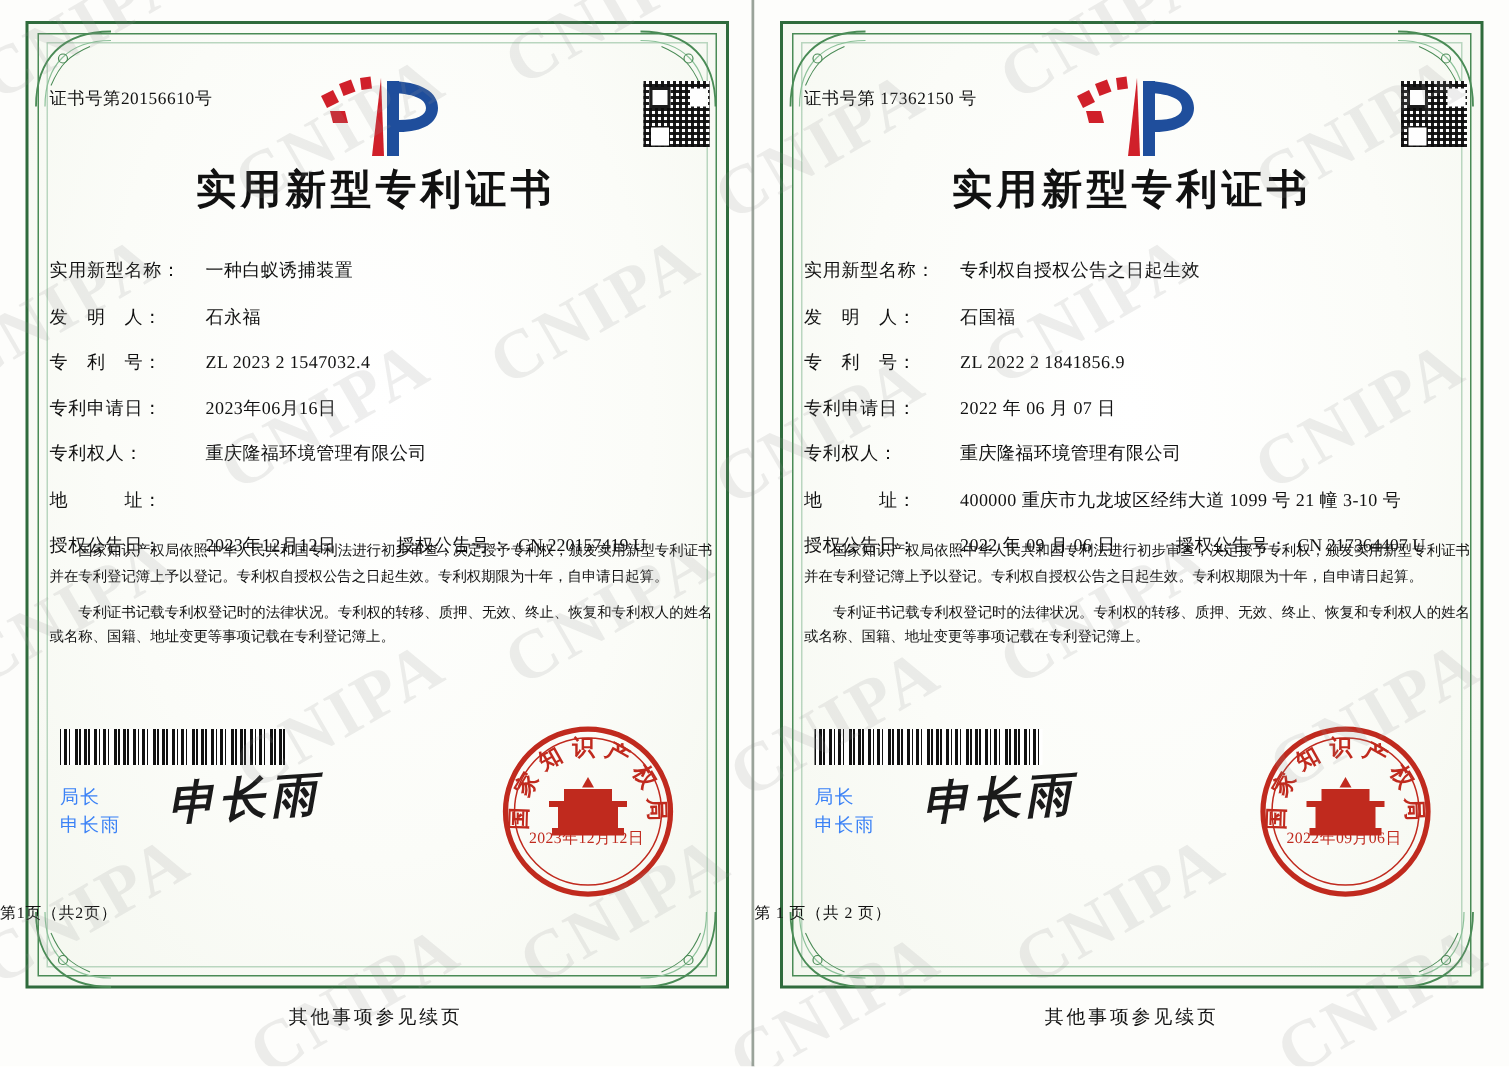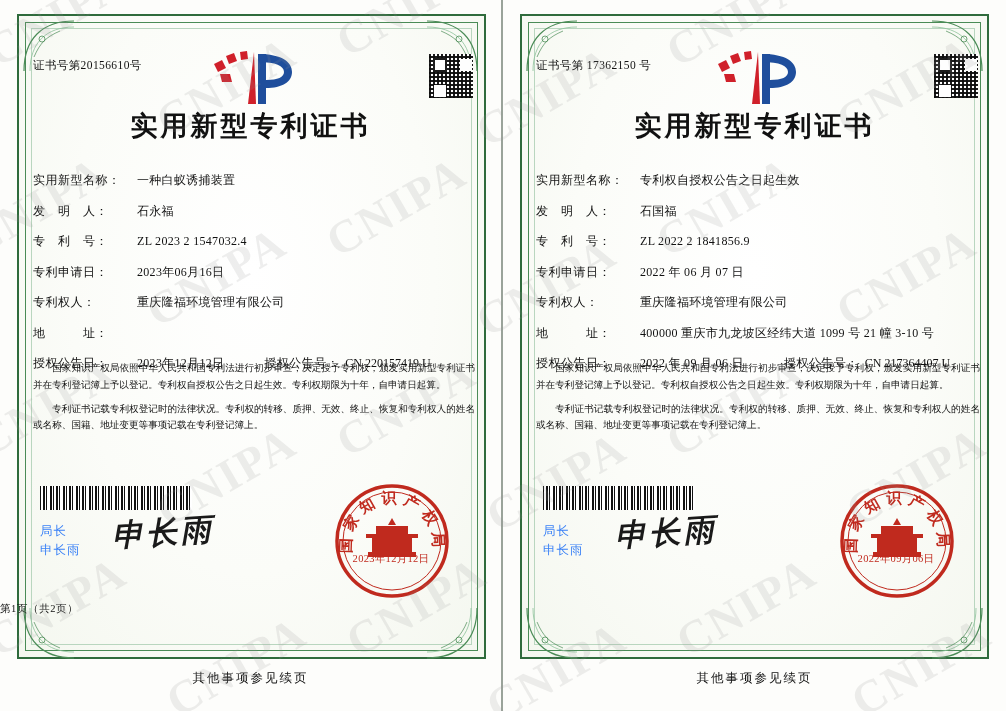--- a/index.html
+++ b/index.html
@@ -499,20 +499,21 @@
           <rect x="-24" y="4" width="48" height="5" fill="#c02a1e"></rect>
           <rect x="-20" y="-10" width="40" height="14" fill="#c02a1e"></rect>
           <rect x="-26" y="-14" width="52" height="4" fill="#c02a1e"></rect>
           <rect x="-16" y="-22" width="32" height="8" fill="#c02a1e"></rect>
           <polygon points="0,-30 4,-23 -4,-23" fill="#c02a1e"></polygon>
         </g>
       </svg>
     </div>
     <div class="seal-date">2022年09月06日</div>
 
+    <div class="page-no">第 1 页（共 2 页）</div>
     <div class="footer-note">其他事项参见续页</div>
   </div>
 
   <div class="watermark-layer">
       <div class="wm" style="left: -20px; top: -10px;">CNIPA</div>
       <div class="wm" style="left: 150px; top: 60px;">CNIPA</div>
       <div class="wm" style="left: 330px; top: -20px;">CNIPA</div>
       <div class="wm" style="left: 470px; top: 70px;">CNIPA</div>
       <div class="wm" style="left: 660px; top: -10px;">CNIPA</div>
       <div class="wm" style="left: 830px; top: 60px;">CNIPA</div>

